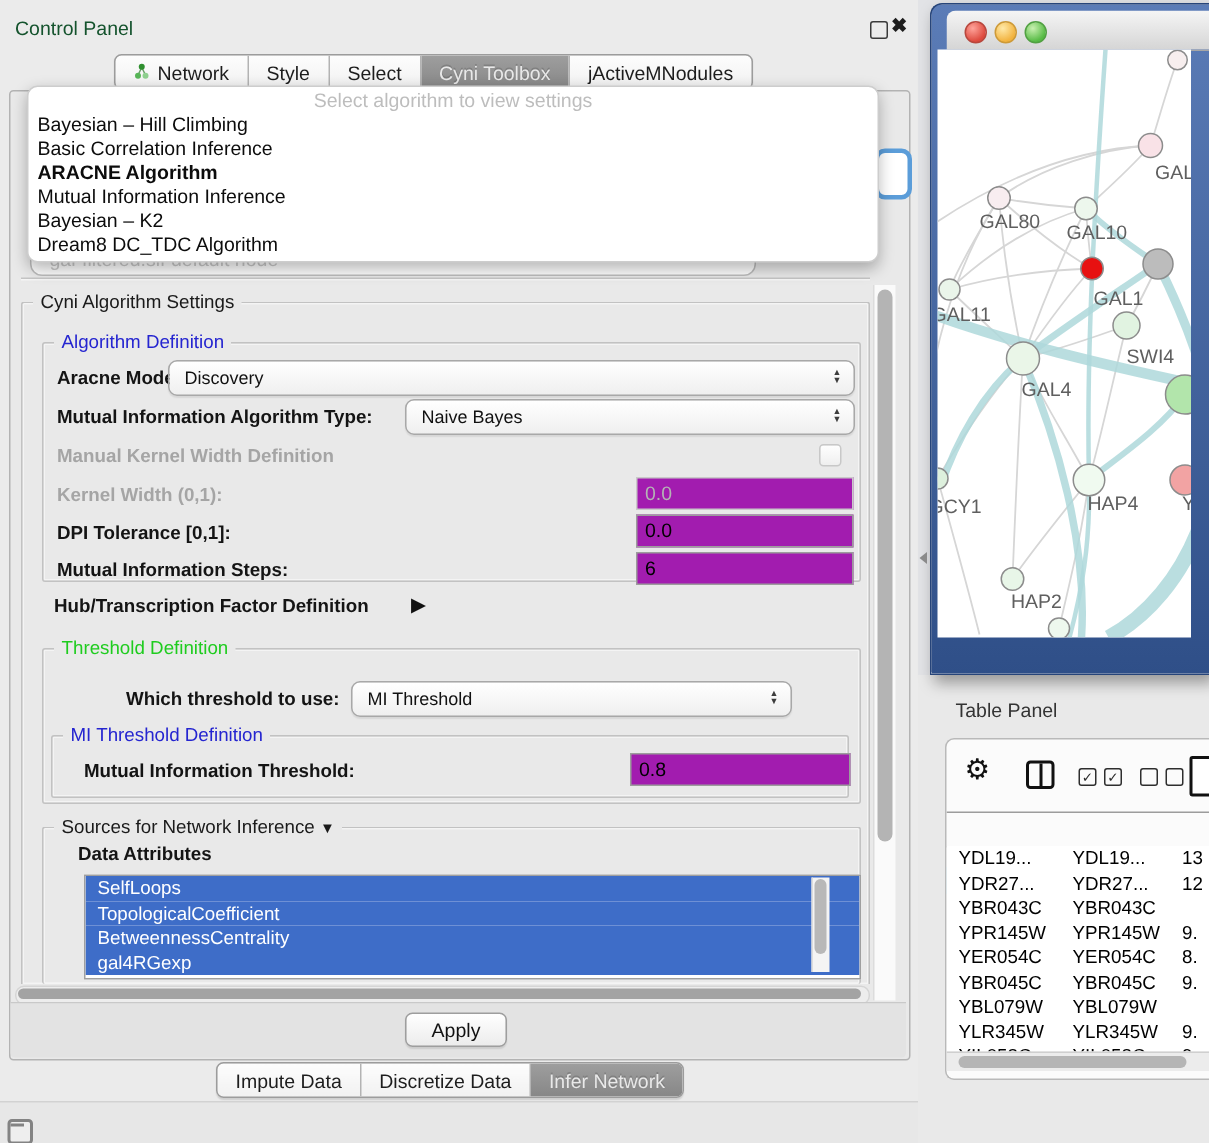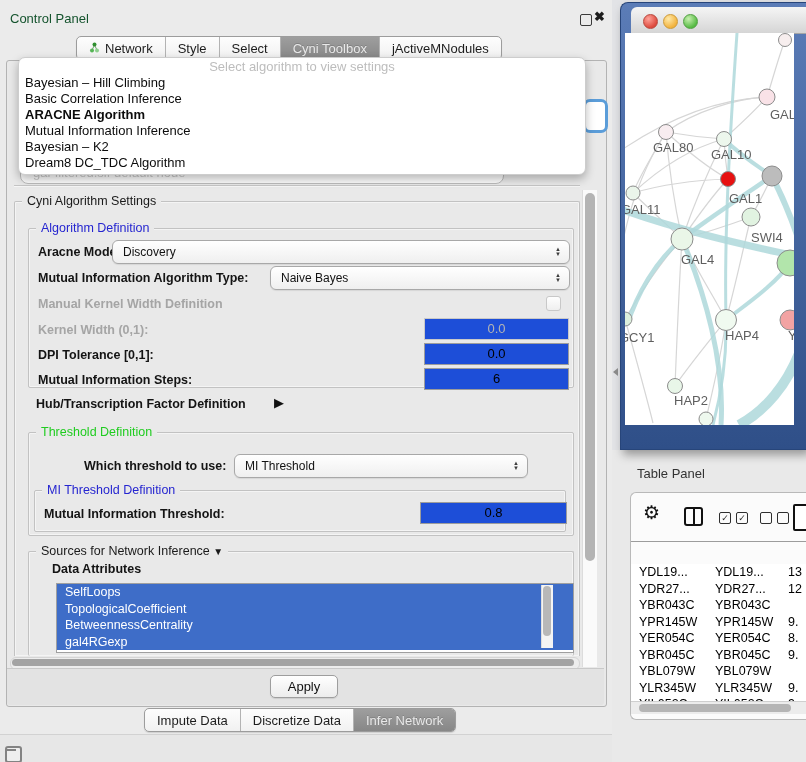--- a/index.html
+++ b/index.html
@@ -43,22 +43,22 @@
   .t-black{color:#1a1a1a;} .t-blue{color:#2525d0;} .t-green{color:#1fcc1f;}
 
   .flabel{position:absolute;font-size:12.5px;font-weight:bold;color:#141414;white-space:nowrap;}
   .flabel.disabled{color:#a5a5a5;}
 
   .combo{position:absolute;height:22px;border:1px solid #a8a8a8;border-radius:6px;
     background:linear-gradient(#ffffff,#efefef);box-shadow:0 1px 1px rgba(0,0,0,.08);display:flex;align-items:center;}
   .combo .cval{flex:1;padding-left:10px;font-size:12px;color:#111;white-space:nowrap;overflow:hidden;}
   .combo .carrows{width:16px;text-align:center;color:#3c3c3c;font-size:6px;line-height:5px;padding-right:3px;}
 
-  .tfield{position:absolute;height:20px;border:1px solid #9c9c9c;background:#1d4ed8;
-    font-size:13px;color:#000;text-align:center;padding:0 5px;line-height:20px;}
+  .tfield{position:absolute;height:20px;border:1px solid #9c9c9c;background:#a21caf;
+    font-size:13px;color:#000;text-align:left;padding:0 5px;line-height:20px;}
   .tfield.disabled{border-color:#c9c9c9;color:#b4b4b4;}
 
   .checkbox{position:absolute;width:13px;height:13px;border:1px solid #c8c8c8;border-radius:3px;
     background:linear-gradient(#fefefe,#efefef);}
 
   
   #attr-list{left:56px;top:583px;width:516px;height:68px;border:1px solid #9f9f9f;background:#fff;overflow:hidden;z-index:1;}
   .attr-item{height:16.5px;line-height:16.5px;background:#3e6dc8;color:#fff;font-size:12.5px;padding-left:8px;white-space:nowrap;}
   #attr-vscroll{left:541px;top:585px;width:11px;height:63px;background:#f4f4f4;border-left:1px solid #ddd;z-index:2;}
   #attr-vscroll .thumb{position:absolute;left:1px;top:1px;width:8px;height:50px;background:#b8b8b8;border-radius:4px;}
@@ -215,21 +215,21 @@
 
   <div class="flabel" style="left:84px;top:459px;">Which threshold to use:</div>
   <div class="combo" style="left:234px;top:454px;width:292px;">
     <span class="cval">MI Threshold</span>
     <span class="carrows">▲<br>▼</span>
   </div>
 
   <div class="abs groupbox" style="left:34px;top:490px;width:530px;height:40px;"></div>
   <div class="group-title t-blue" style="left:42px;top:483px;">MI Threshold Definition</div>
 
-  <div class="flabel" style="left:44px;top:507px;text-align:center;">Mutual Information Threshold:</div>
+  <div class="flabel" style="left:56px;top:507px;text-align:center;">Mutual Information Threshold:</div>
   <div class="tfield" style="left:420px;top:502px;width:135px;">0.8</div>
 
   <div class="abs groupbox" style="left:28px;top:551px;width:544px;height:104px;border-bottom:none;"></div>
   <div class="group-title t-black" style="left:36px;top:544px;">
     <span>Sources for Network Inference</span>
     <span style="font-size:10px;"> ▼</span>
   </div>
   <div class="flabel" style="left:36px;top:562px;padding-left:16px;">Data Attributes</div>
   <div class="abs" id="attr-list">
       <div class="attr-item">SelfLoops</div>

